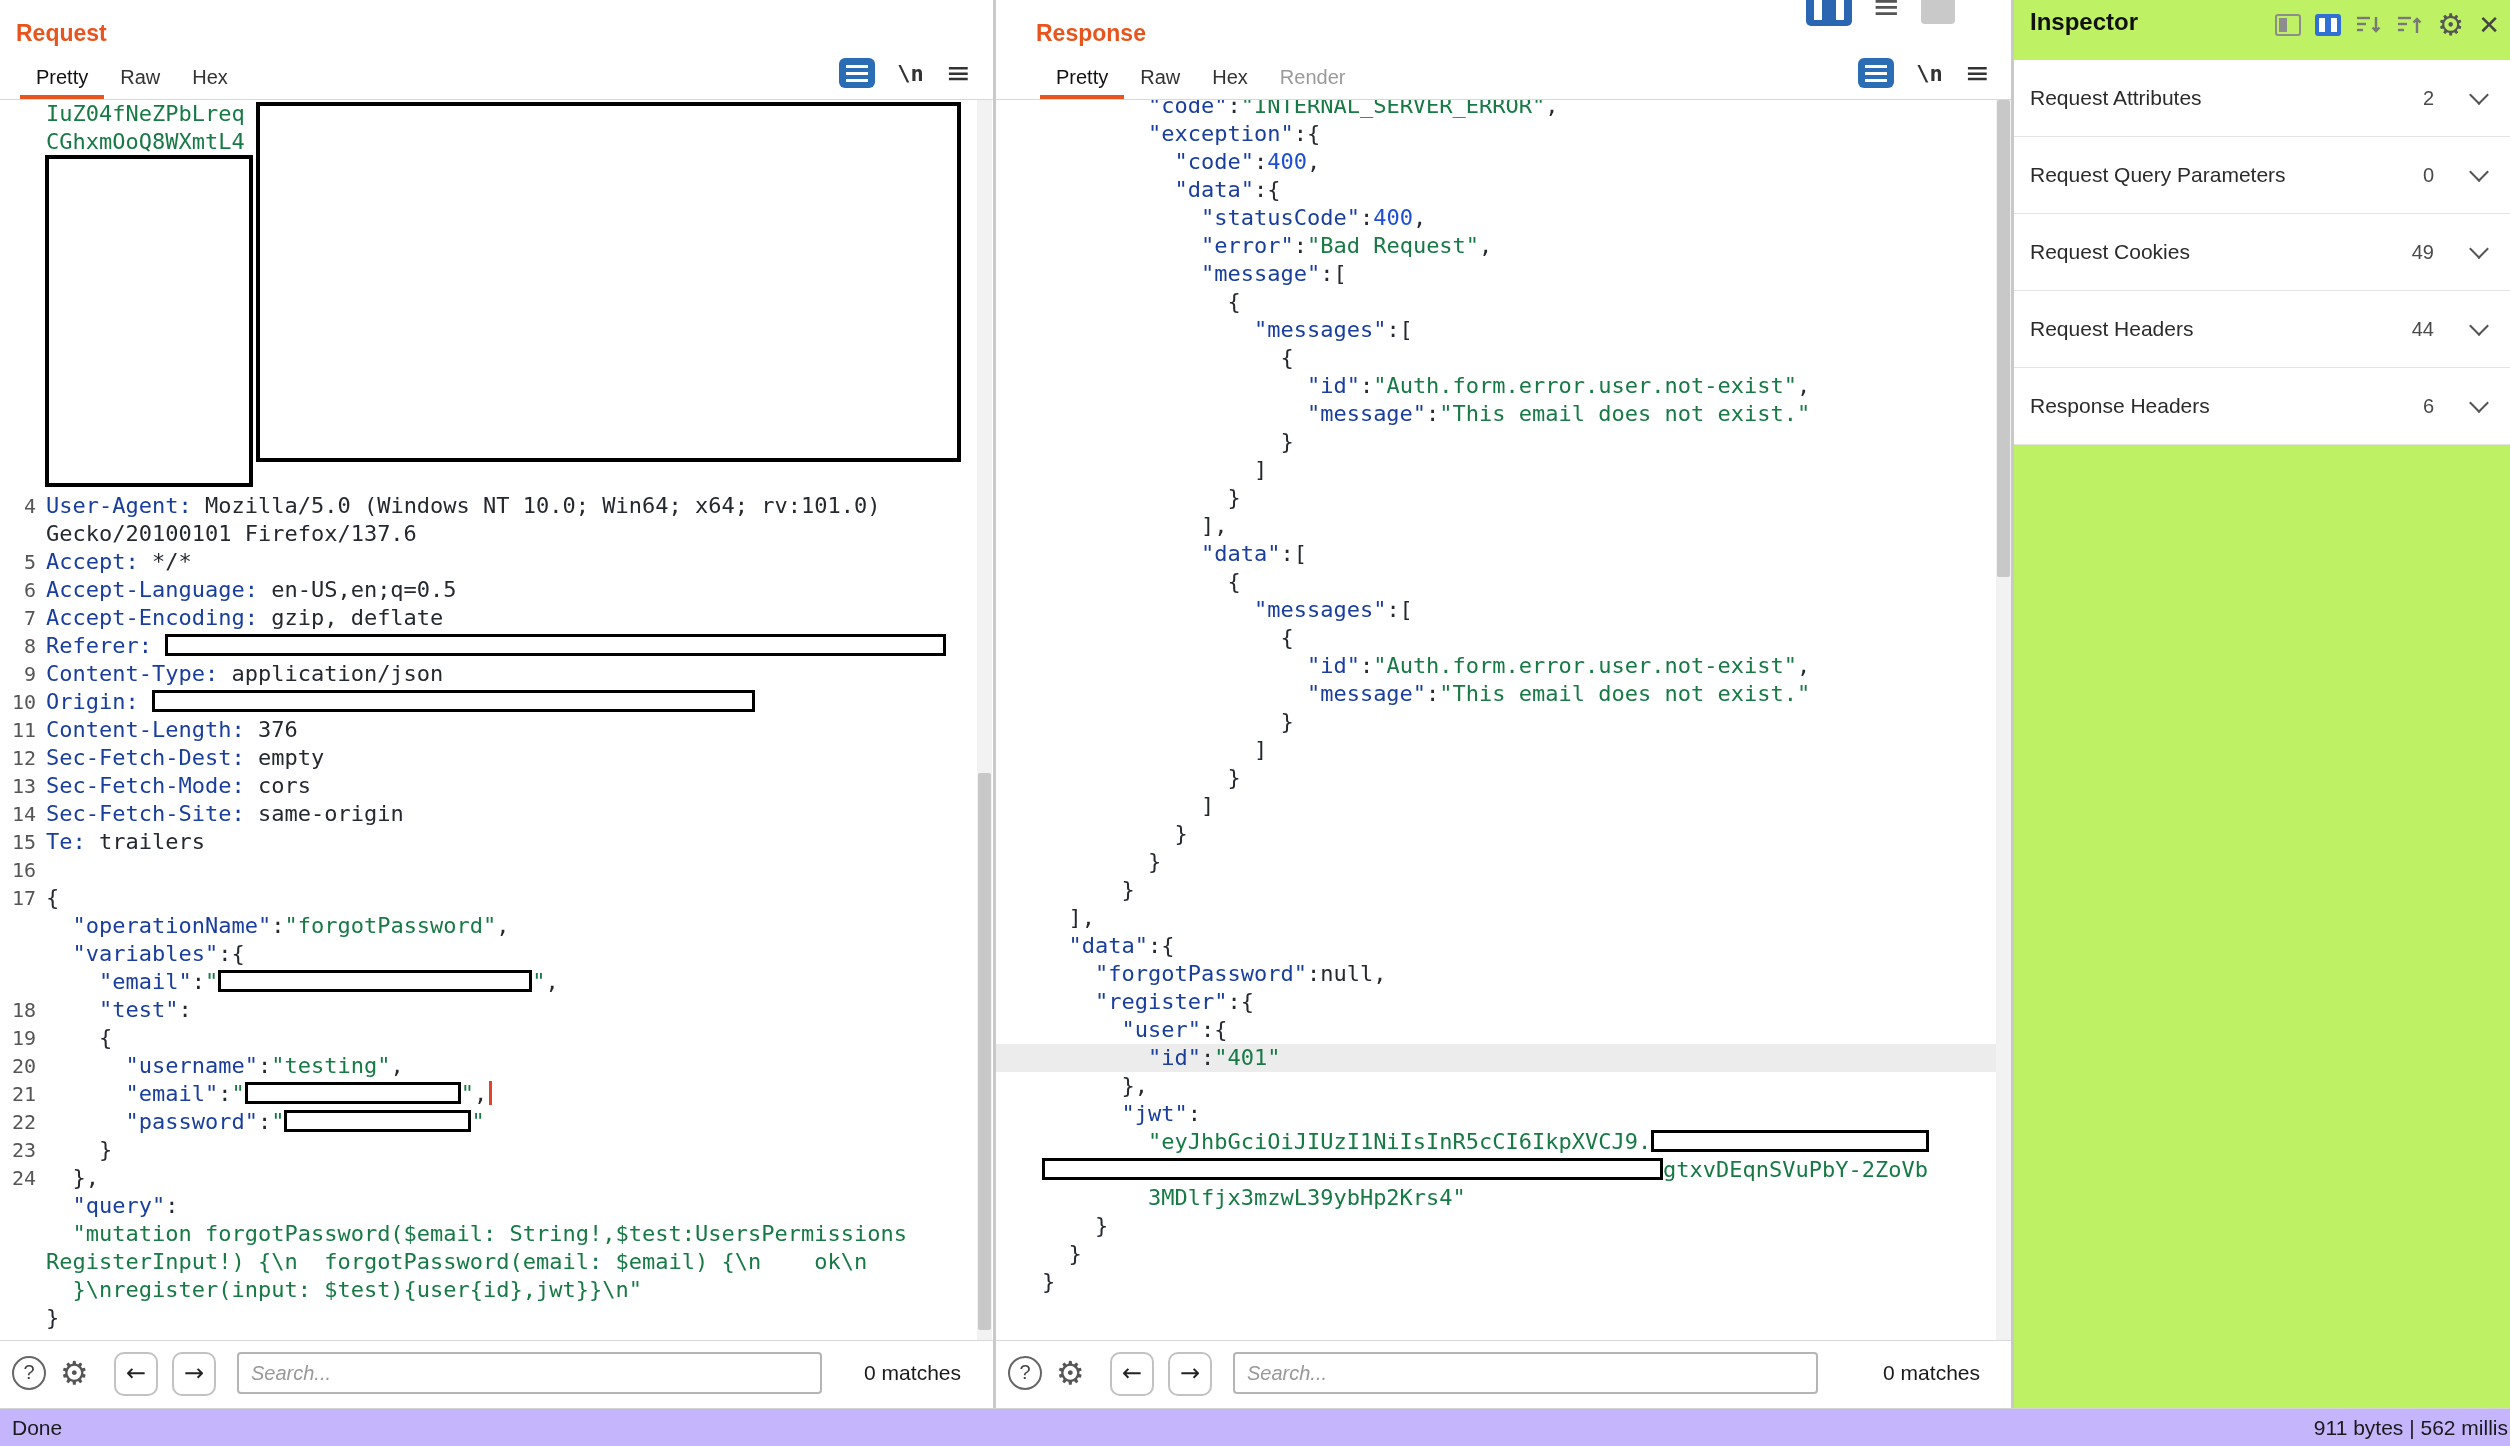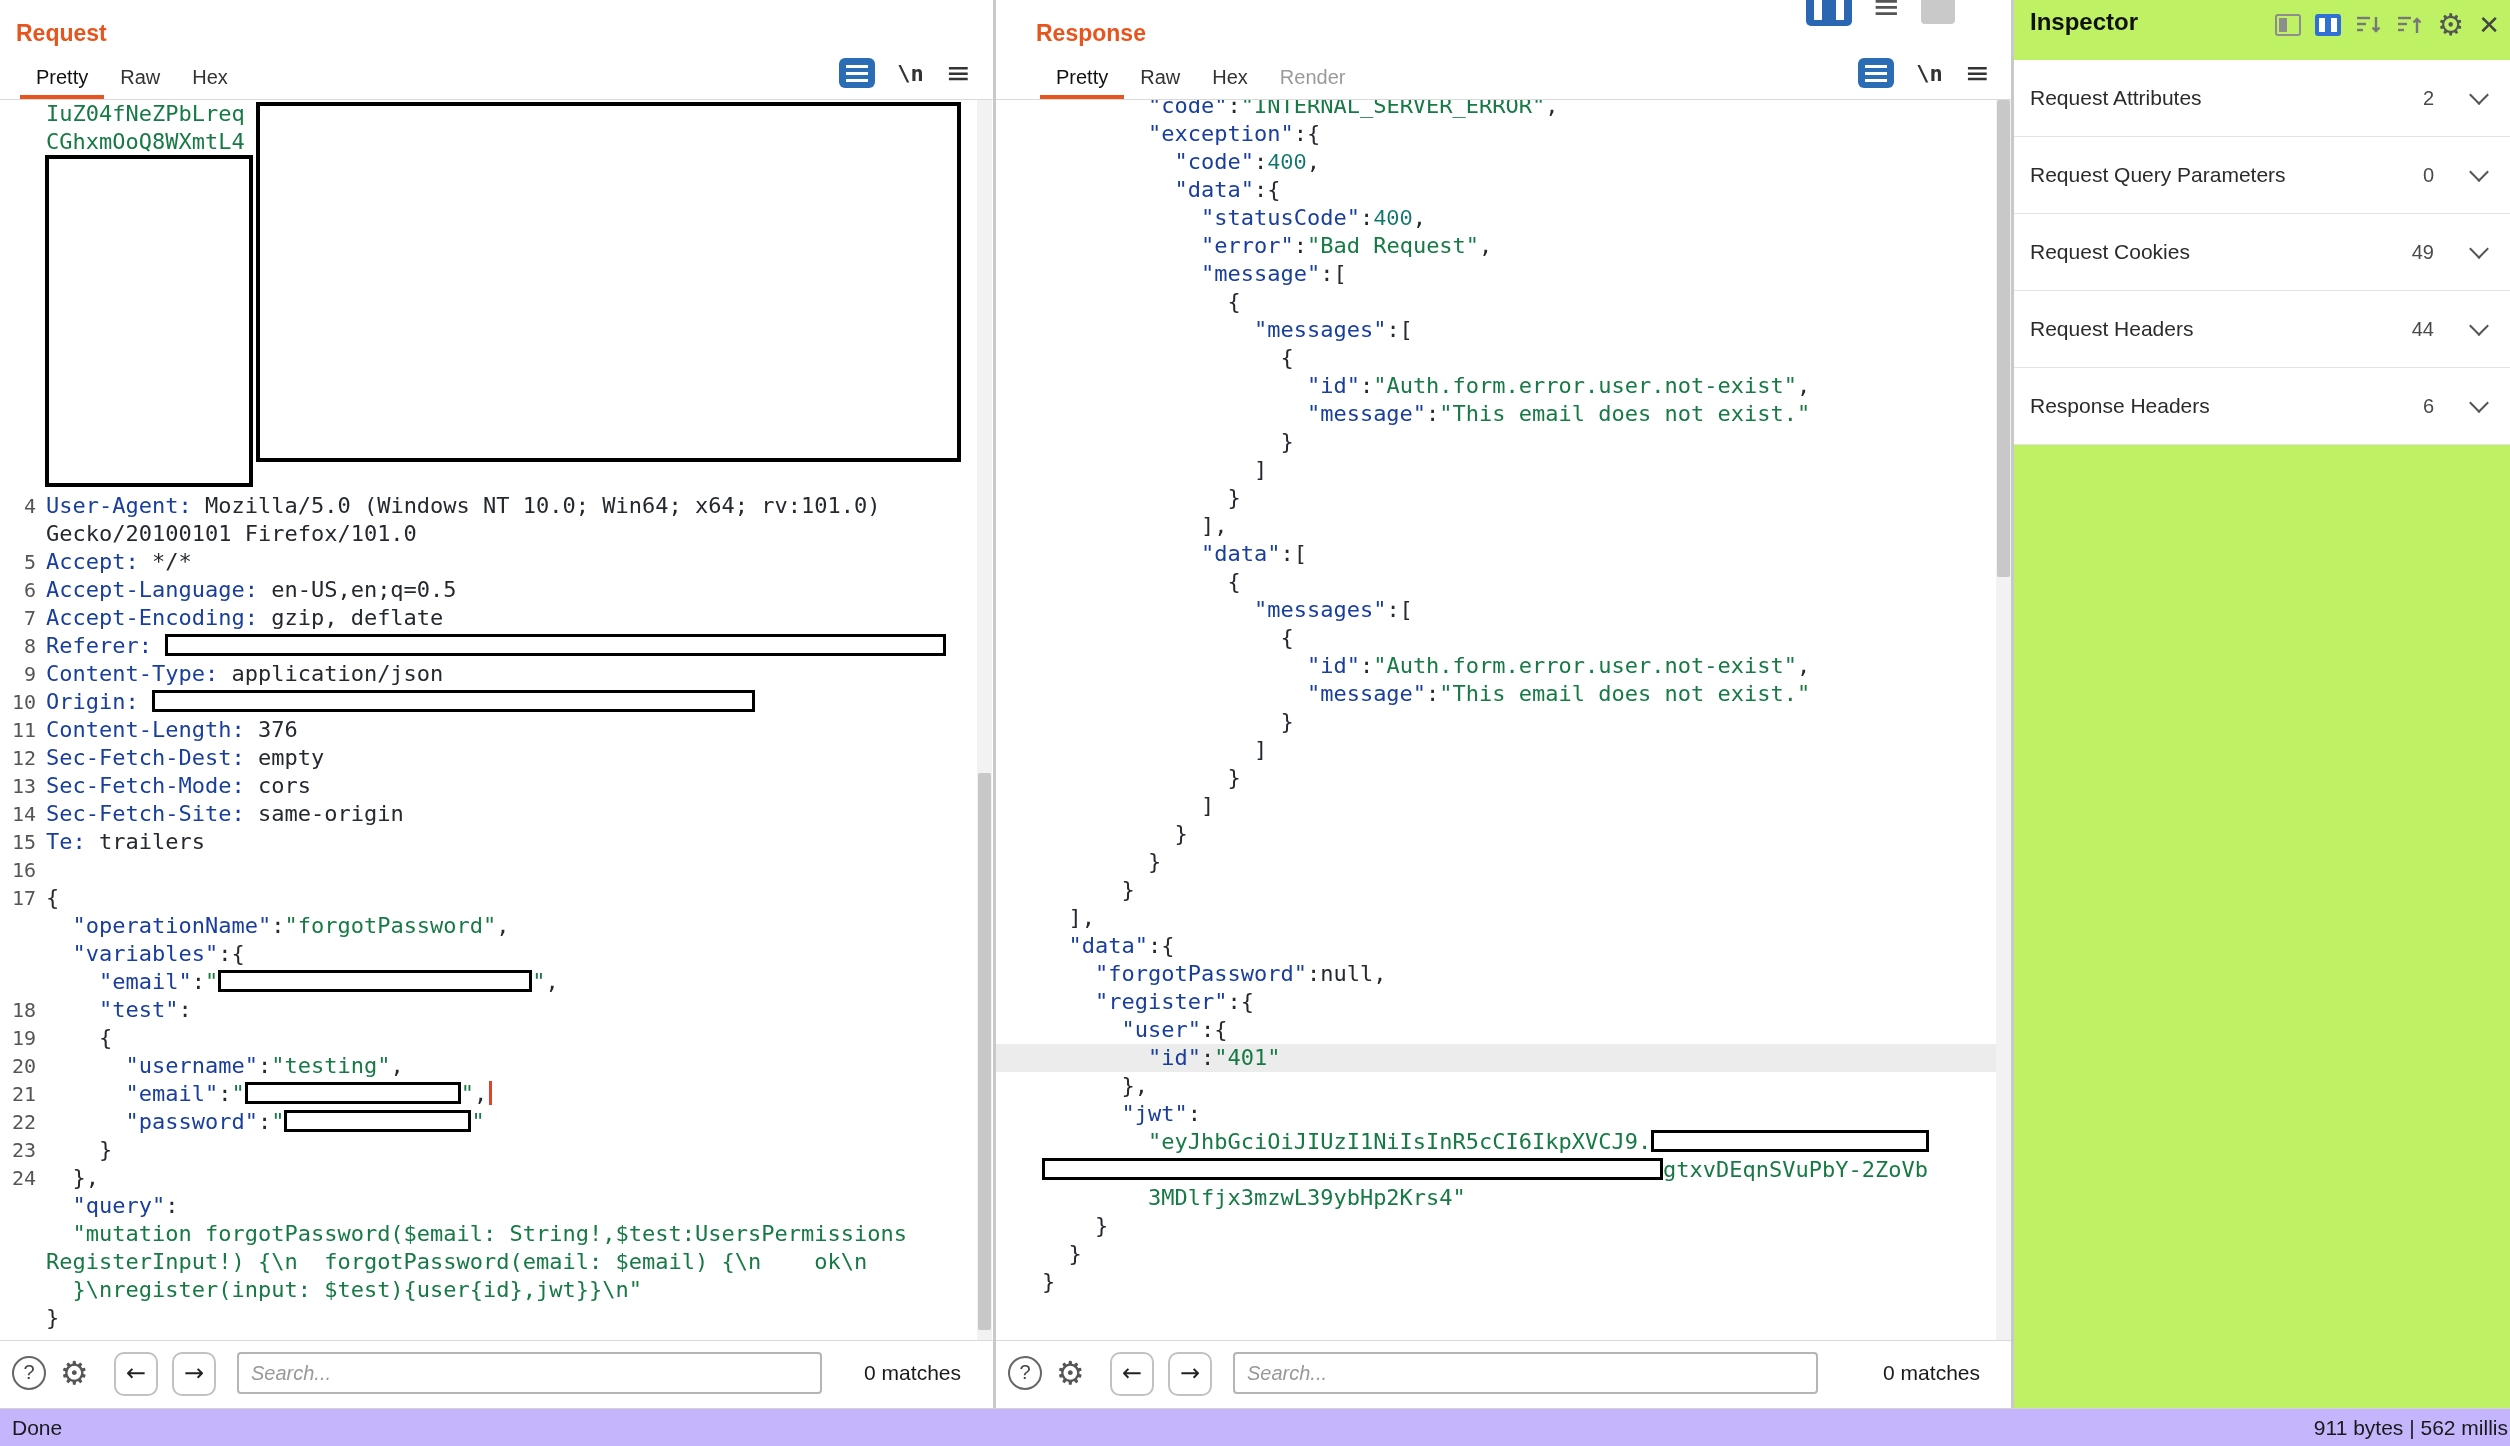--- a/index.html
+++ b/index.html
@@ -23,21 +23,21 @@
   .menu-icon{font-family:"DejaVu Sans",sans-serif;font-size:30px;color:#333;cursor:pointer;line-height:30px;}
 
   
   .code-area{position:absolute;top:99px;left:0;right:0;bottom:67px;border-top:1px solid #d9d9d9;overflow:hidden;font-family:"DejaVu Sans Mono",monospace;font-size:22px;color:#24292f;}
   .code-row{height:28px;line-height:28px;white-space:pre;position:relative;}
   .code-row.hl{background:#ececec;}
   .ln{display:inline-block;width:36px;text-align:right;margin-right:10px;color:#555;font-size:20px;}
   .seg-hdr{color:#1a3e9e;}
   .seg-key{color:#1a3e9e;}
   .seg-str{color:#177a45;}
-  .seg-num{color:#0f766e;font-family:Liberation Mono, monospace;}
+  .seg-num{color:#1d4ed8;}
   .seg-pl{color:#24292f;}
   .redact{display:inline-block;height:22px;border:3px solid #000;background:#fff;vertical-align:middle;box-sizing:border-box;margin-top:-4px;}
   .cursor{display:inline-block;width:3px;height:24px;background:#e0432c;vertical-align:middle;margin-left:2px;margin-top:-4px;}
   .overlay-redact{position:absolute;border:4px solid #000;background:#fff;box-sizing:border-box;z-index:5;}
   .code-rows.shift{margin-top:-8px;}
 
   
   .vscroll{position:absolute;top:0;bottom:0;right:1px;width:15px;background:#f2f2f2;}
   .vscroll .thumb{position:absolute;left:1px;right:1px;background:#c8c8c8;border-radius:2px;}
 
@@ -116,21 +116,21 @@
           <div class="code-row"><span class="ln"></span></div>
           <div class="code-row"><span class="ln"></span></div>
           <div class="code-row"><span class="ln"></span></div>
           <div class="code-row"><span class="ln"></span></div>
           <div class="code-row"><span class="ln"></span></div>
           <div class="code-row"><span class="ln"></span></div>
           <div class="code-row"><span class="ln"></span></div>
           <div class="code-row"><span class="ln"></span></div>
           <div class="code-row"><span class="ln"></span></div>
           <div class="code-row"><span class="ln">4</span><span class="seg-hdr">User-Agent:</span><span class="seg-pl"> Mozilla/5.0 (Windows NT 10.0; Win64; x64; rv:101.0)</span></div>
-          <div class="code-row"><span class="ln"></span><span class="seg-pl">Gecko/20100101 Firefox/101.0</span></div>
+          <div class="code-row"><span class="ln"></span><span class="seg-pl">Gecko/20100101 Firefox/137.6</span></div>
           <div class="code-row"><span class="ln">5</span><span class="seg-hdr">Accept:</span><span class="seg-pl"> */*</span></div>
           <div class="code-row"><span class="ln">6</span><span class="seg-hdr">Accept-Language:</span><span class="seg-pl"> en-US,en;q=0.5</span></div>
           <div class="code-row"><span class="ln">7</span><span class="seg-hdr">Accept-Encoding:</span><span class="seg-pl"> gzip, deflate</span></div>
           <div class="code-row"><span class="ln">8</span><span class="seg-hdr">Referer:</span><span class="seg-pl"> </span><span class="redact" style="width: 781px;"></span></div>
           <div class="code-row"><span class="ln">9</span><span class="seg-hdr">Content-Type:</span><span class="seg-pl"> application/json</span></div>
           <div class="code-row"><span class="ln">10</span><span class="seg-hdr">Origin:</span><span class="seg-pl"> </span><span class="redact" style="width: 603px;"></span></div>
           <div class="code-row"><span class="ln">11</span><span class="seg-hdr">Content-Length:</span><span class="seg-pl"> 376</span></div>
           <div class="code-row"><span class="ln">12</span><span class="seg-hdr">Sec-Fetch-Dest:</span><span class="seg-pl"> empty</span></div>
           <div class="code-row"><span class="ln">13</span><span class="seg-hdr">Sec-Fetch-Mode:</span><span class="seg-pl"> cors</span></div>
           <div class="code-row"><span class="ln">14</span><span class="seg-hdr">Sec-Fetch-Site:</span><span class="seg-pl"> same-origin</span></div>

